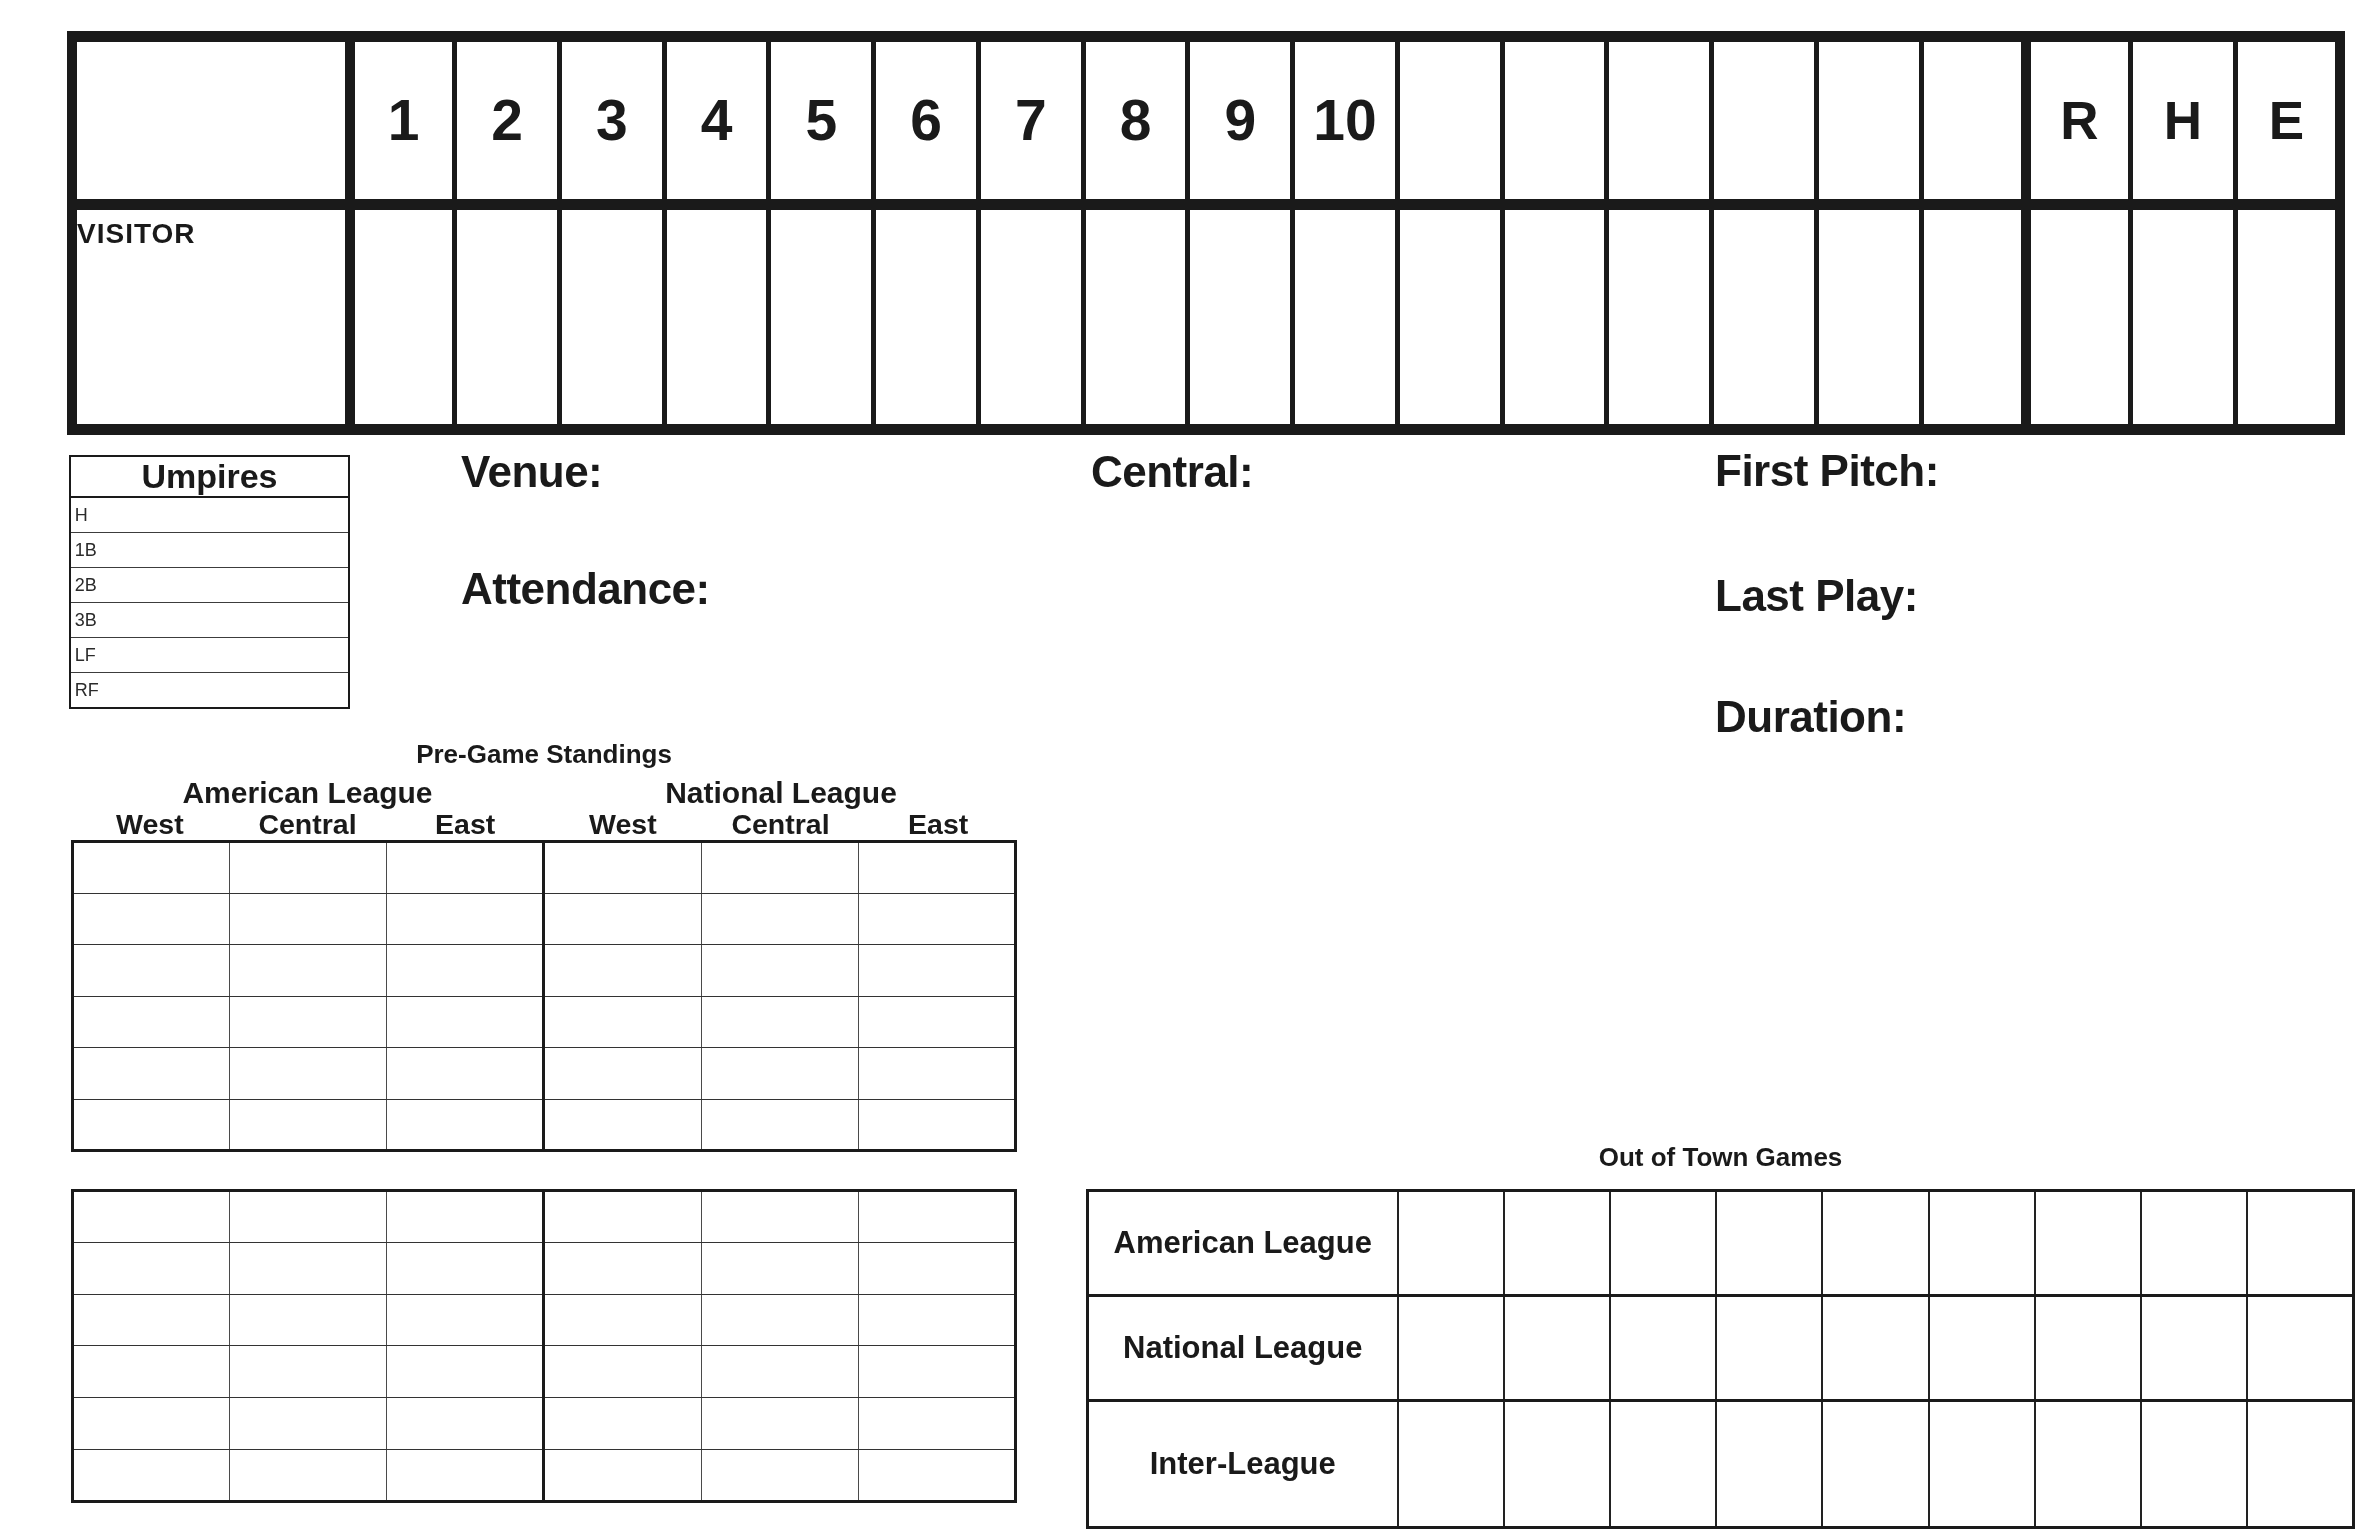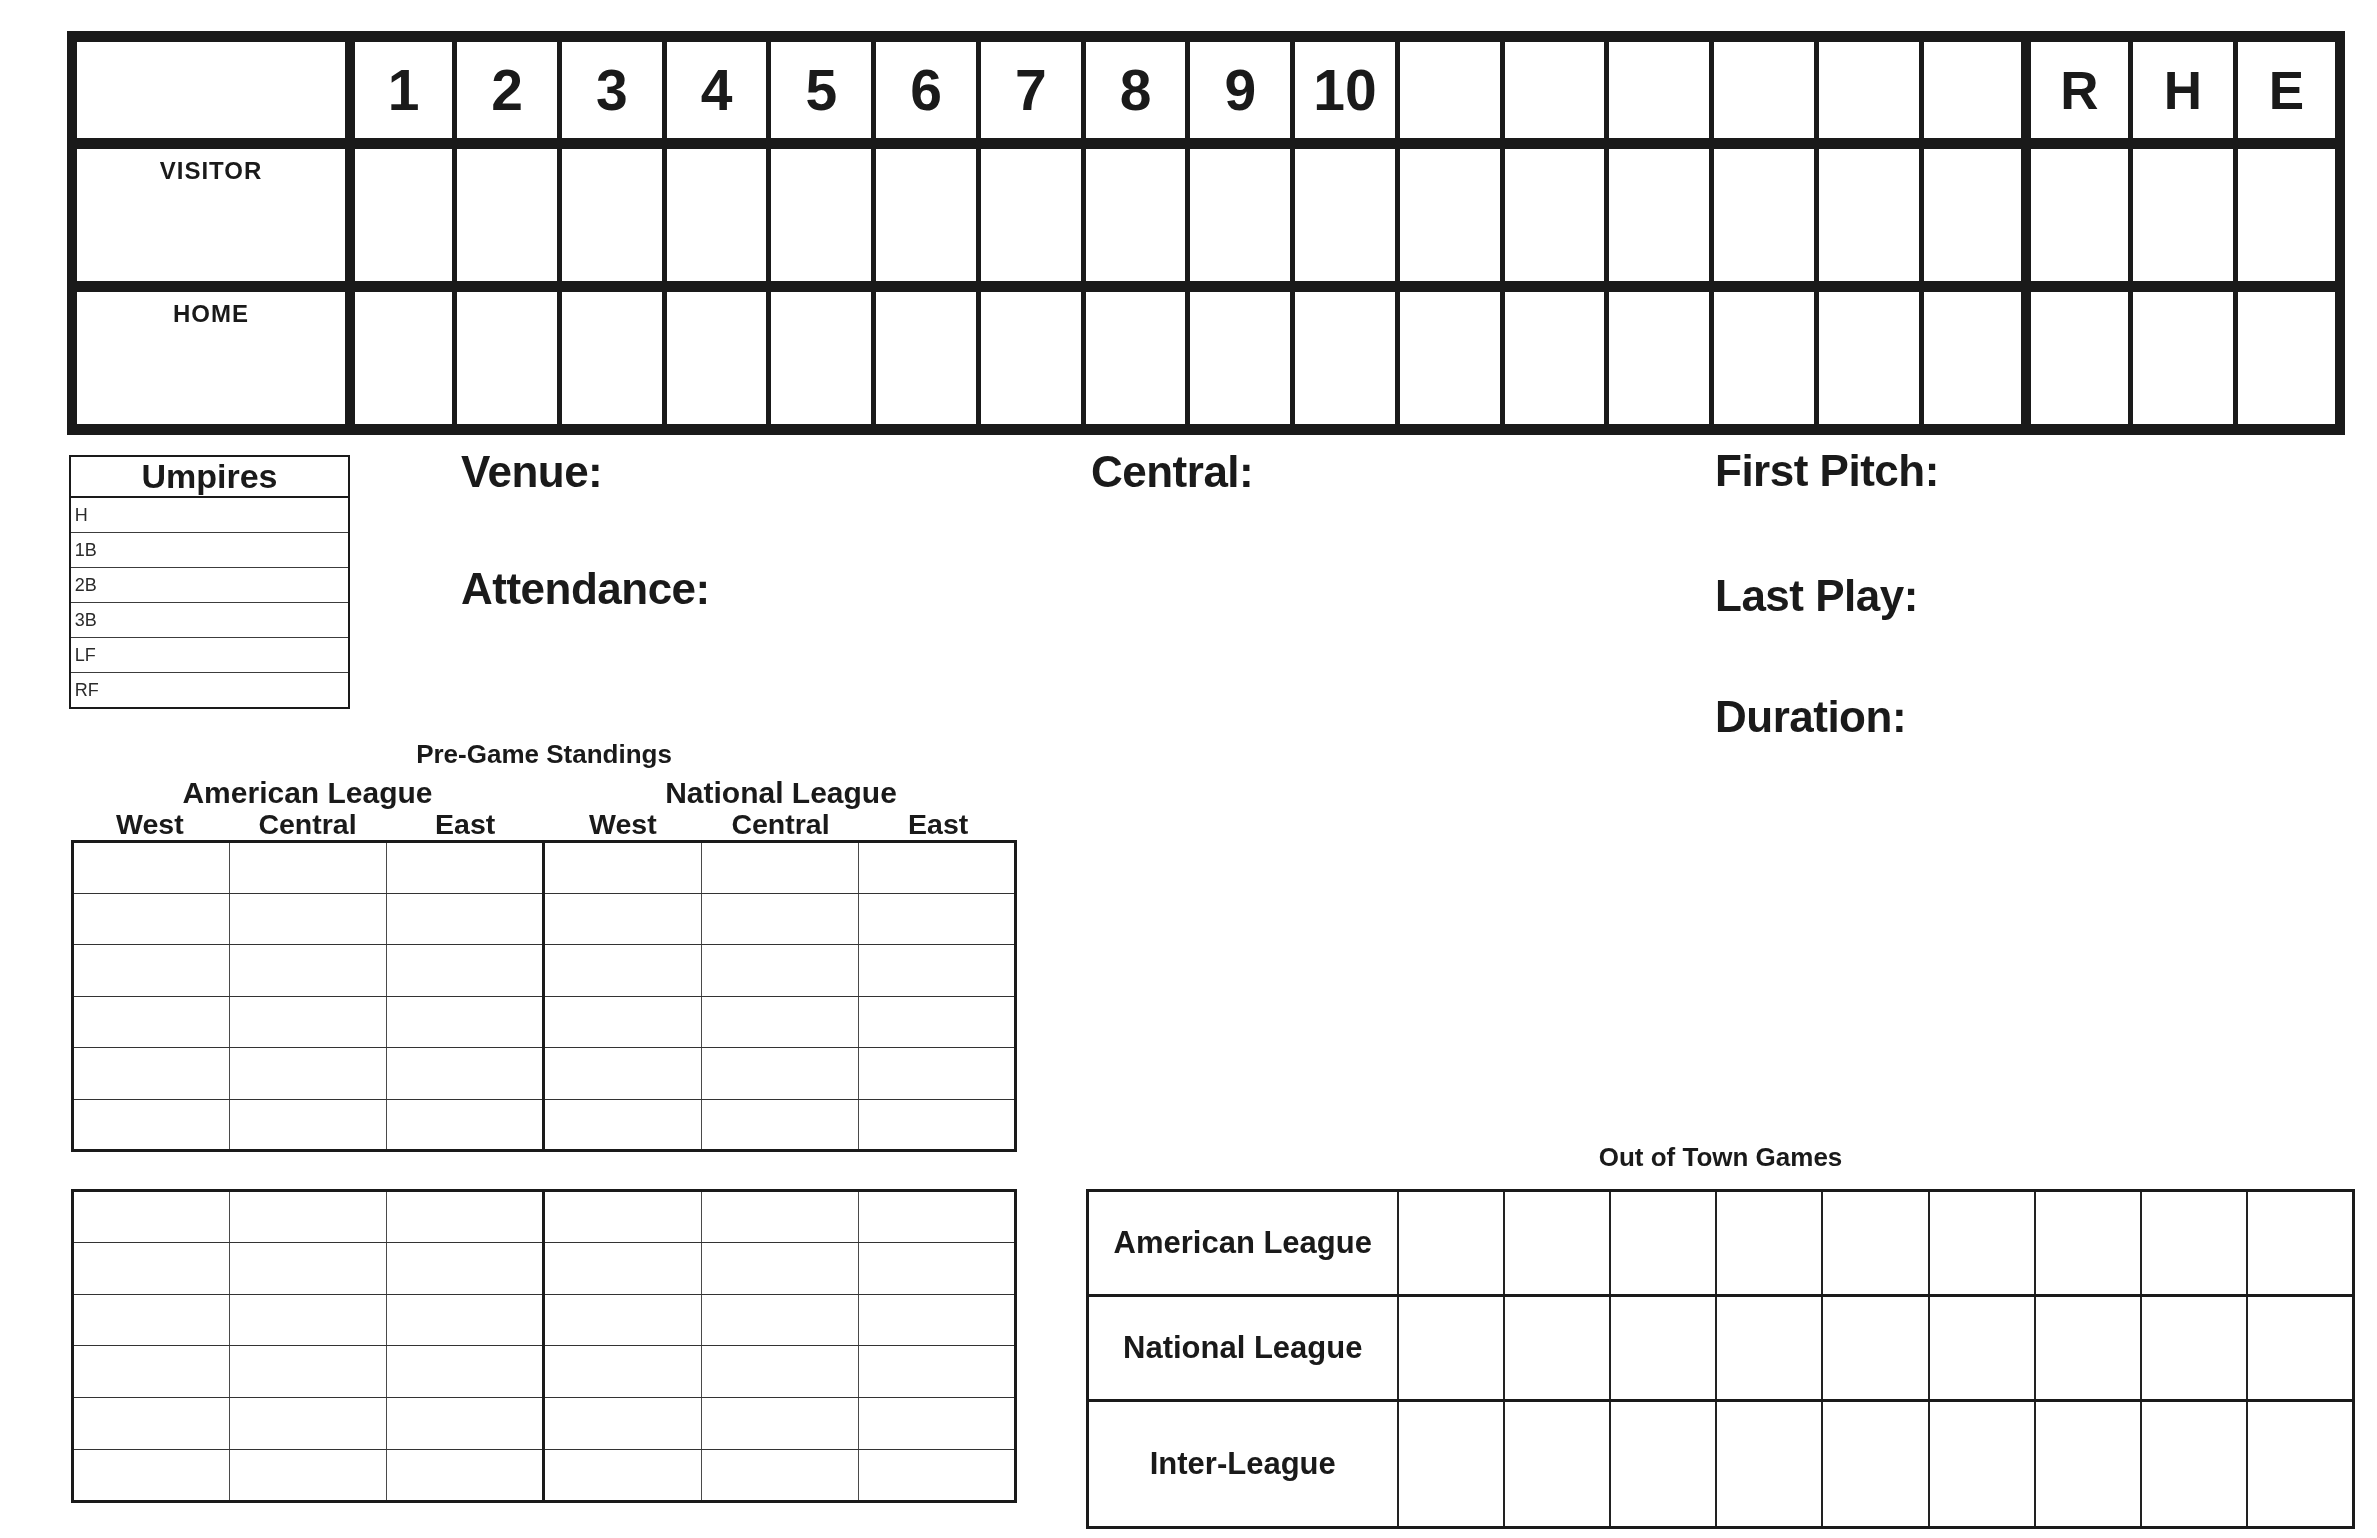--- a/index.html
+++ b/index.html
@@ -18,21 +18,21 @@
     border-top:11.4px solid #1a1a1a;border-bottom:11.4px solid #1a1a1a;
     background:#fff;padding:0;
   }
   table.scoreboard td.c-name{border-right:10.5px solid #1a1a1a;}
   table.scoreboard td.c-r{border-left:10.5px solid #1a1a1a;}
   table.scoreboard td.num,table.scoreboard td.rhe{
     text-align:center;vertical-align:middle;font-weight:700;font-size:57px;line-height:1;
   }
   table.scoreboard td.rhe{font-size:53px;}
   table.scoreboard td.team{
-    text-align:center;vertical-align:top;font-weight:700;font-size:24px;
+    vertical-align:top;font-weight:700;font-size:28px;
     letter-spacing:1px;padding-top:7.6px;
   }
 
   
   table.umpires{
     position:absolute;left:69px;top:455px;width:281px;
     border-collapse:collapse;table-layout:fixed;border:2.9px solid #1a1a1a;
   }
   table.umpires td{background:#fff;padding:0;}
   table.umpires td.u-head{
@@ -157,42 +157,20 @@
           <td></td>
           <td></td>
           <td></td>
           <td></td>
           <td></td>
           <td></td>
           <td class="c-r"></td>
           <td></td>
           <td></td>
         </tr>
-        <tr style="height: 143px;">
-          <td class="c-name team">HOME</td>
-          <td></td>
-          <td></td>
-          <td></td>
-          <td></td>
-          <td></td>
-          <td></td>
-          <td></td>
-          <td></td>
-          <td></td>
-          <td></td>
-          <td></td>
-          <td></td>
-          <td></td>
-          <td></td>
-          <td></td>
-          <td></td>
-          <td class="c-r"></td>
-          <td></td>
-          <td></td>
-        </tr>
       </tbody>
   </table>
 
   <table class="umpires">
     <tbody id="ump-body">
         <tr>
           <td class="u-head">Umpires</td>
         </tr>
         <tr>
           <td class="u-row"><span>H</span></td>

